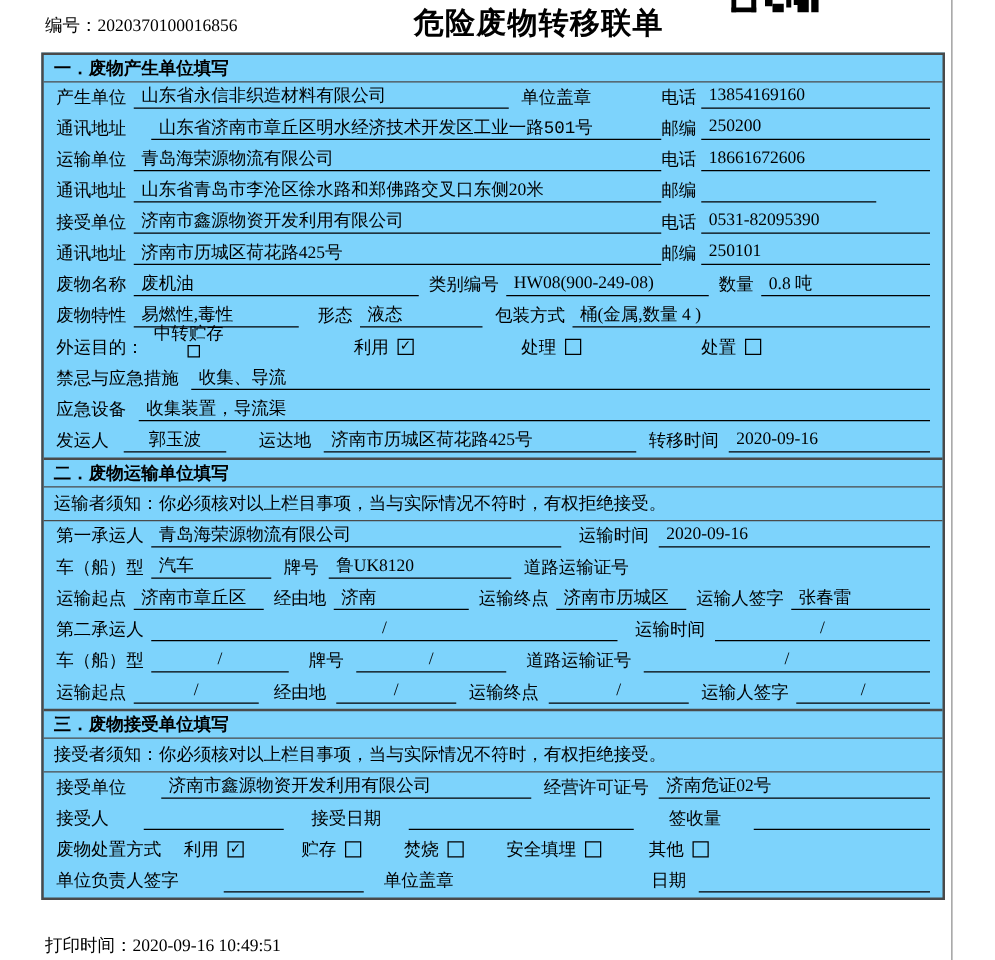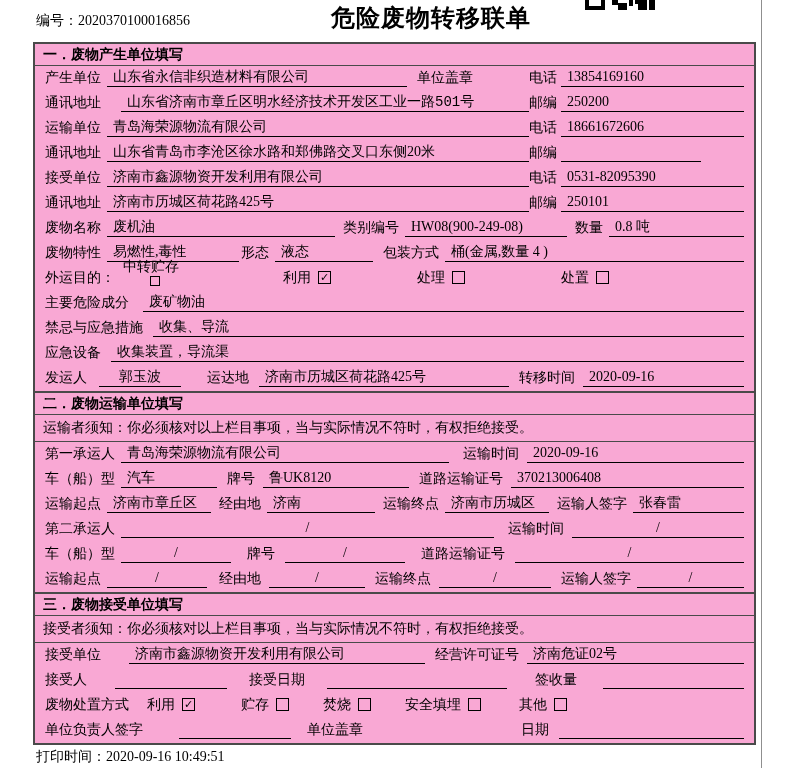--- a/index.html
+++ b/index.html
@@ -8,21 +8,21 @@
     width:796px; height:768px; position:relative; overflow:hidden;
     background:#ffffff; color:#000;
     font-family:"Liberation Serif","DejaVu Serif",serif;
     font-size:14px;
   }
   .serial { position:absolute; left:36px; top:12px; white-space:nowrap; }
   .doc-title { position:absolute; left:331px; top:2px; font-size:24px; font-weight:bold; letter-spacing:1px; white-space:nowrap; }
   .qr-frag { position:absolute; left:585px; top:0; }
   .page-edge { position:absolute; left:761px; top:0; width:1px; height:768px; background:#8f8f8f; }
 
-  .form-box { position:absolute; left:33px; top:42px; width:723px; border:2px solid #4a4a4a; background:#f9a8d4; }
+  .form-box { position:absolute; left:33px; top:42px; width:723px; border:2px solid #4a4a4a; background:#7dd3fc; }
   .section { border-bottom:2px solid #4a4a4a; }
   .section:last-child { border-bottom:none; }
   .sec-title { font-weight:bold; padding:2px 8px 3px 8px; border-bottom:1px solid #4a4a4a; height:22px; }
   .notice { padding:4px 10px 5px 8px; border-bottom:1px solid #4a4a4a; height:27px; }
 
   .row { display:flex; align-items:flex-end; height:25px; padding:0 10px 4px 10px; }
   .lbl { white-space:nowrap; flex:0 0 auto; }
   .u { display:inline-block; border-bottom:1px solid #000; min-height:18px; padding:0 6px; white-space:nowrap; overflow:hidden; flex:0 0 auto; }
   .fill { flex:1 1 auto; }
   .ctr { text-align:center; }
@@ -135,21 +135,21 @@
       <span class="u" style="width:228px;margin-left:6px;">废机油</span>
       <span class="lbl" style="margin-left:8px;">类别编号</span>
       <span class="u" style="width:162px;margin-left:6px;">HW08(900-249-08)</span>
       <span class="lbl" style="margin-left:8px;text-align:right;">数量</span>
       <span class="u fill" style="margin-left:6px;">0.8 吨</span>
     </div>
 
     <div class="row">
       <span class="lbl">废物特性</span>
       <span class="u" style="width:132px;margin-left:6px;">易燃性,毒性</span>
-      <span class="lbl" style="margin-left:2px;font-family:Liberation Mono, monospace;">形态</span>
+      <span class="lbl" style="margin-left:15px;font-family:Liberation Mono, monospace;">形态</span>
       <span class="u" style="width:98px;margin-left:6px;">液态</span>
       <span class="lbl" style="margin-left:10px;">包装方式</span>
       <span class="u fill" style="margin-left:6px;">桶(金属,数量 4 )</span>
     </div>
 
     <div class="row">
       <span class="lbl">外运目的：</span>
       <span class="opt" style="margin-left:8px;flex-direction:column;">
         <span>中转贮存</span>
         <span class="cb" style="width:10px;height:10px;"></span>
@@ -161,24 +161,20 @@
       <span class="opt" style="margin-left:86px;">
         <span>处理</span>
         <span class="cb"></span>
       </span>
       <span class="opt" style="margin-left:96px;">
         <span>处置</span>
         <span class="cb"></span>
       </span>
     </div>
 
-    <div class="row">
-      <span class="lbl">主要危险成分</span>
-      <span class="u fill" style="margin-left:14px;">废矿物油</span>
-    </div>
 
     <div class="row">
       <span class="lbl">禁忌与应急措施</span>
       <span class="u fill" style="margin-left:10px;">收集、导流</span>
     </div>
 
     <div class="row">
       <span class="lbl">应急设备</span>
       <span class="u fill" style="margin-left:10px;">收集装置，导流渠</span>
     </div>
@@ -203,21 +199,20 @@
       <span class="lbl" style="margin-left:14px;">运输时间</span>
       <span class="u fill" style="margin-left:8px;">2020-09-16</span>
     </div>
 
     <div class="row">
       <span class="lbl">车（船）型</span>
       <span class="u" style="width:96px;margin-left:6px;">汽车</span>
       <span class="lbl" style="margin-left:10px;">牌号</span>
       <span class="u" style="width:146px;margin-left:8px;">鲁UK8120</span>
       <span class="lbl" style="margin-left:10px;">道路运输证号</span>
-      <span class="u fill" style="margin-left:8px;">370213006408</span>
     </div>
 
     <div class="row">
       <span class="lbl">运输起点</span>
       <span class="u" style="width:104px;margin-left:6px;">济南市章丘区</span>
       <span class="lbl" style="margin-left:8px;">经由地</span>
       <span class="u" style="width:108px;margin-left:6px;">济南</span>
       <span class="lbl" style="margin-left:8px;">运输终点</span>
       <span class="u" style="width:104px;margin-left:6px;">济南市历城区</span>
       <span class="lbl" style="margin-left:8px;">运输人签字</span>

